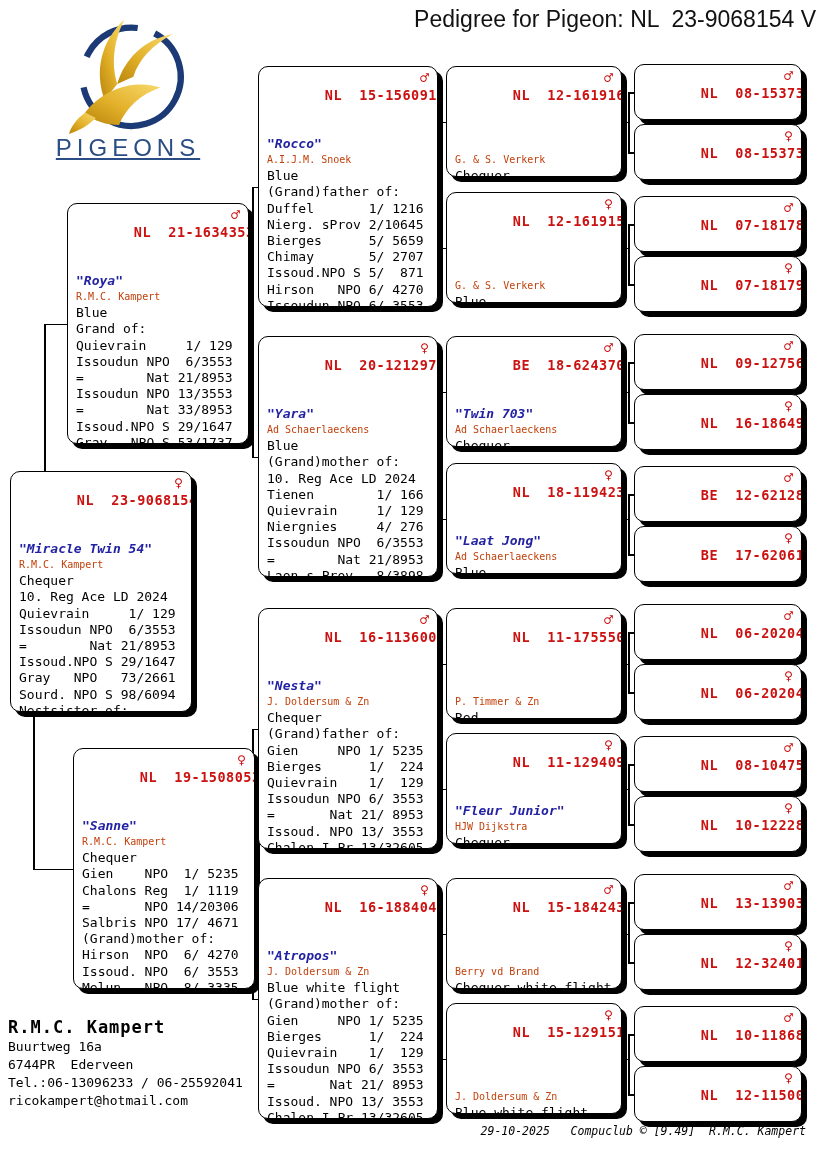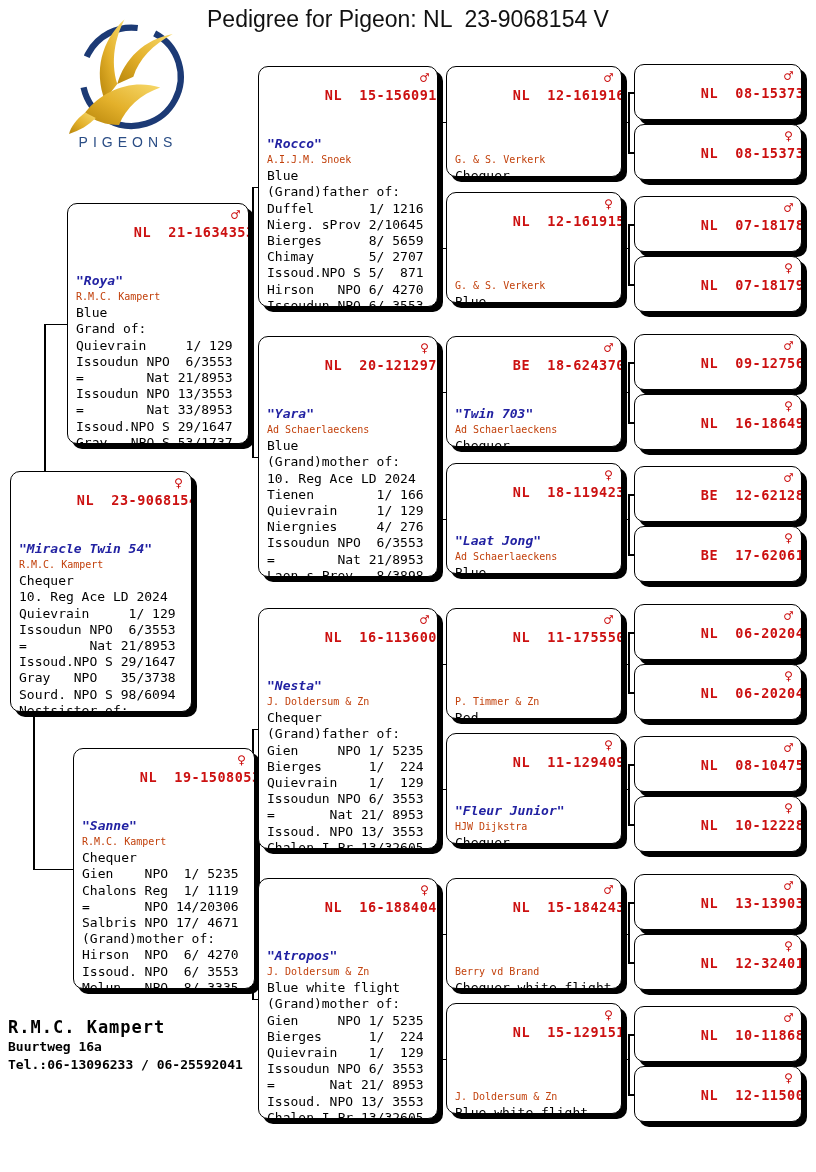--- a/index.html
+++ b/index.html
@@ -1,46 +1,46 @@
 <!DOCTYPE html>
 <html><head>
 <meta charset="utf-8">
 <style>
   html,body{margin:0;padding:0;background:#fff;}
   #stage{position:relative;width:816px;height:1172px;background:#fff;overflow:hidden;
          font-family:"DejaVu Sans Mono",monospace;}
-  .title{position:absolute;top:6px;left:0;width:100%;text-align:center;
+  .title{position:absolute;top:6px;left:0;width:100%;text-align:right;
          font-family:"Liberation Sans",sans-serif;font-size:23px;color:#111;
          white-space:pre;}
   
   .logo{position:absolute;left:14px;top:16px;width:228px;text-align:center;}
   .logo svg{display:block;margin:0 auto;}
   .brand{font-family:"Liberation Sans",sans-serif;font-weight:bold;font-size:27px;
          color:#1c3a75;letter-spacing:1px;line-height:1.05;}
-  .brand-sub{font-family:"Liberation Sans",sans-serif;font-size:14px;color:#2a4d85;
-         letter-spacing:5px;line-height:1.15;}
+  .brand-sub{font-family:"Liberation Sans",sans-serif;font-size:24px;color:#2a4d85;
+         letter-spacing:5px;line-height:1.15;text-decoration:underline;}
   
   .box{position:absolute;background:#fff;border:1.5px solid #000;border-radius:10px;
        box-shadow:5px 5px 0 0 #000;padding:4px 0 0 8px;box-sizing:border-box;
        overflow:hidden;z-index:2;}
   .ring-row{position:relative;white-space:pre;line-height:16.2px;}
   .ring{color:#cc1111;font-weight:bold;font-size:13.5px;letter-spacing:.5px;}
   .sex{position:absolute;right:8px;top:-1px;color:#cc1111;font-size:15px;font-weight:bold;}
   .bname{color:#2222a2;font-style:italic;font-weight:bold;font-size:13px;
          line-height:16.2px;min-height:16.2px;white-space:pre;}
   .owner{color:#c2410c;font-weight:normal;font-size:10px;line-height:16.2px;white-space:pre;}
   .bline{color:#000;font-size:13px;line-height:16.2px;white-space:pre;}
   
   .hline,.vline{position:absolute;background:#000;z-index:1;}
   .hline{height:1.5px;}
   .vline{width:1.5px;}
   
   .contact{position:absolute;left:8px;top:1016px;}
   .contact-name{font-weight:bold;font-size:17px;line-height:22px;letter-spacing:1px;color:#000;}
-  .contact-line{font-size:13px;line-height:18px;color:#000;white-space:pre;font-weight:bold;}
+  .contact-line{font-size:13px;line-height:18px;color:#000;white-space:pre;}
   .footer{position:absolute;top:1124px;right:10px;font-style:italic;font-size:11.5px;
           color:#000;white-space:pre;}
 </style>
 </head>
 <body>
 
 <div id="stage">
 
   <div class="title">Pedigree for Pigeon: NL  23-9068154 V</div>
 
@@ -58,23 +58,26 @@
       <path fill="url(#gold)" d="M150 20 C118 26 96 48 88 76 L106 68 C112 48 128 32 150 20 Z"></path>
       <path fill="url(#gold)" d="M52 108 C72 82 106 70 136 80 C114 88 98 102 90 122 C76 122 62 118 52 108 Z"></path>
       <path fill="url(#gold)" d="M52 108 C42 116 36 124 34 132 C46 128 56 122 64 114 Z"></path>
     </svg>
     <div class="brand-sub">PIGEONS</div>
   </div>
 
   <div class="contact">
     <div class="contact-name">R.M.C. Kampert</div>
     <div class="contact-line">Buurtweg 16a</div>
+    <div class="contact-line">6744PR  Ederveen</div>
     <div class="contact-line">Tel.:06-13096233 / 06-25592041</div>
-  </div>
-
+    <div class="contact-line">ricokampert@hotmail.com</div>
+  </div>
+
+  <div class="footer">29-10-2025   Compuclub © [9.49]  R.M.C. Kampert</div>
 
 <div class="box" style="left: 67px; top: 203px; width: 182px; height: 241px;">
     <div class="ring-row">
       <span class="ring">NL  21-1634353</span>
       <span class="sex">♂</span>
     </div>
     <div class="bname">"Roya"</div>
     <div class="owner">R.M.C. Kampert</div>
     <div>
         <div class="bline">Blue</div>
@@ -95,21 +98,21 @@
     </div>
     <div class="bname">"Miracle Twin 54"</div>
     <div class="owner">R.M.C. Kampert</div>
     <div>
         <div class="bline">Chequer</div>
         <div class="bline">10. Reg Ace LD 2024</div>
         <div class="bline">Quievrain     1/ 129</div>
         <div class="bline">Issoudun NPO  6/3553</div>
         <div class="bline">=        Nat 21/8953</div>
         <div class="bline">Issoud.NPO S 29/1647</div>
-        <div class="bline">Gray   NPO   35/3738</div>
+        <div class="bline">Gray   NPO   73/2661</div>
         <div class="bline">Sourd. NPO S 98/6094</div>
         <div class="bline">Nestsister of:</div>
       </div>
   </div>
     <div class="box" style="left: 73px; top: 748px; width: 182px; height: 241px;">
     <div class="ring-row">
       <span class="ring">NL  19-1508053</span>
       <span class="sex">♀</span>
     </div>
     <div class="bname">"Sanne"</div>
@@ -131,21 +134,21 @@
       <span class="ring">NL  15-1560915</span>
       <span class="sex">♂</span>
     </div>
     <div class="bname">"Rocco"</div>
     <div class="owner">A.I.J.M. Snoek</div>
     <div>
         <div class="bline">Blue</div>
         <div class="bline">(Grand)father of:</div>
         <div class="bline">Duffel       1/ 1216</div>
         <div class="bline">Nierg. sProv 2/10645</div>
-        <div class="bline">Bierges      8/ 5659</div>
+        <div class="bline">Bierges      5/ 5659</div>
         <div class="bline">Chimay       5/ 2707</div>
         <div class="bline">Issoud.NPO S 5/  871</div>
         <div class="bline">Hirson   NPO 6/ 4270</div>
         <div class="bline">Issoudun NPO 6/ 3553</div>
       </div>
   </div>
     <div class="box" style="left: 258px; top: 336px; width: 180px; height: 241px;">
     <div class="ring-row">
       <span class="ring">NL  20-1212978</span>
       <span class="sex">♀</span>

